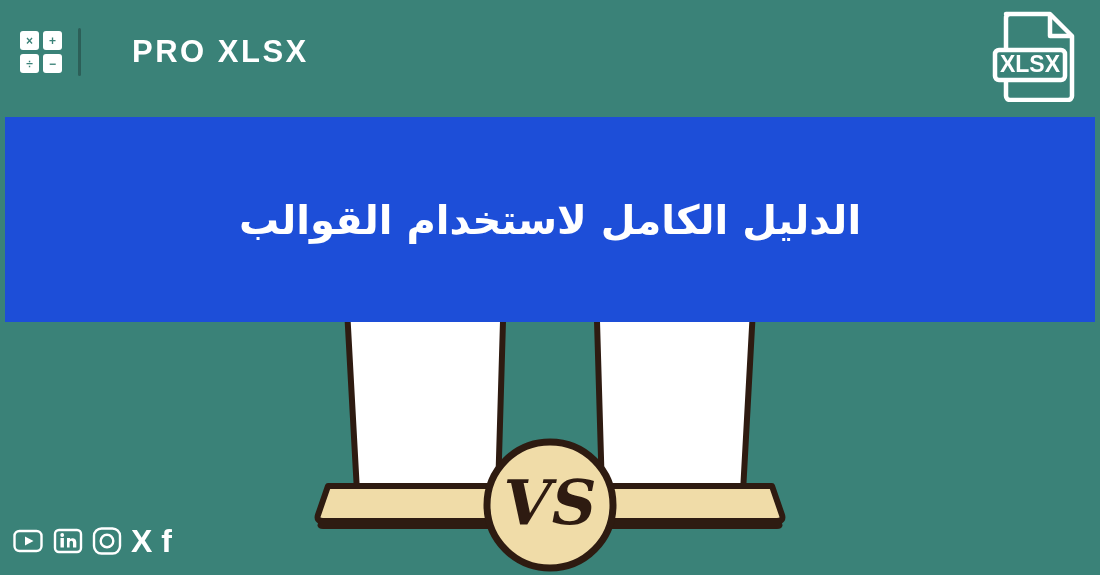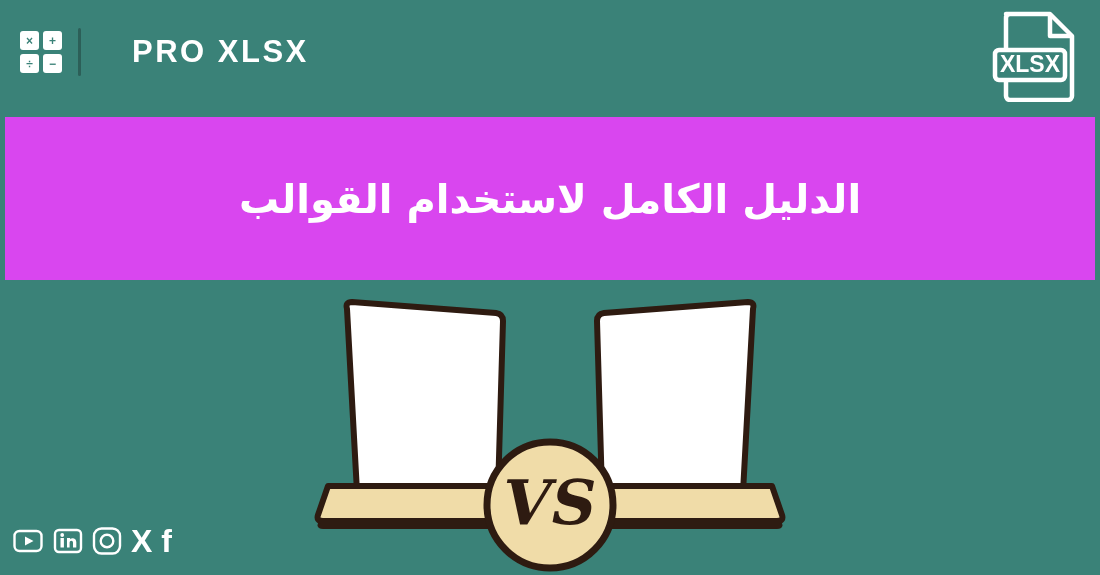--- a/index.html
+++ b/index.html
@@ -63,22 +63,22 @@
   
   .file-icon {
     position:absolute; right:16px; top:8px;
     width:92px; height:94px;
   }
 
   
   .banner {
     position:absolute;
     left:5px; top:117px;
-    width:1090px; height:163px;
-    background:#d946ef;
+    width:1090px; height:205px;
+    background:#1d4ed8;
     display:flex;
     flex-direction:column;
     align-items:center;
     justify-content:center;
     z-index:4;
   }
   .banner-line {
     color:#ffffff;
     font-size:40px;
     font-weight:700;

